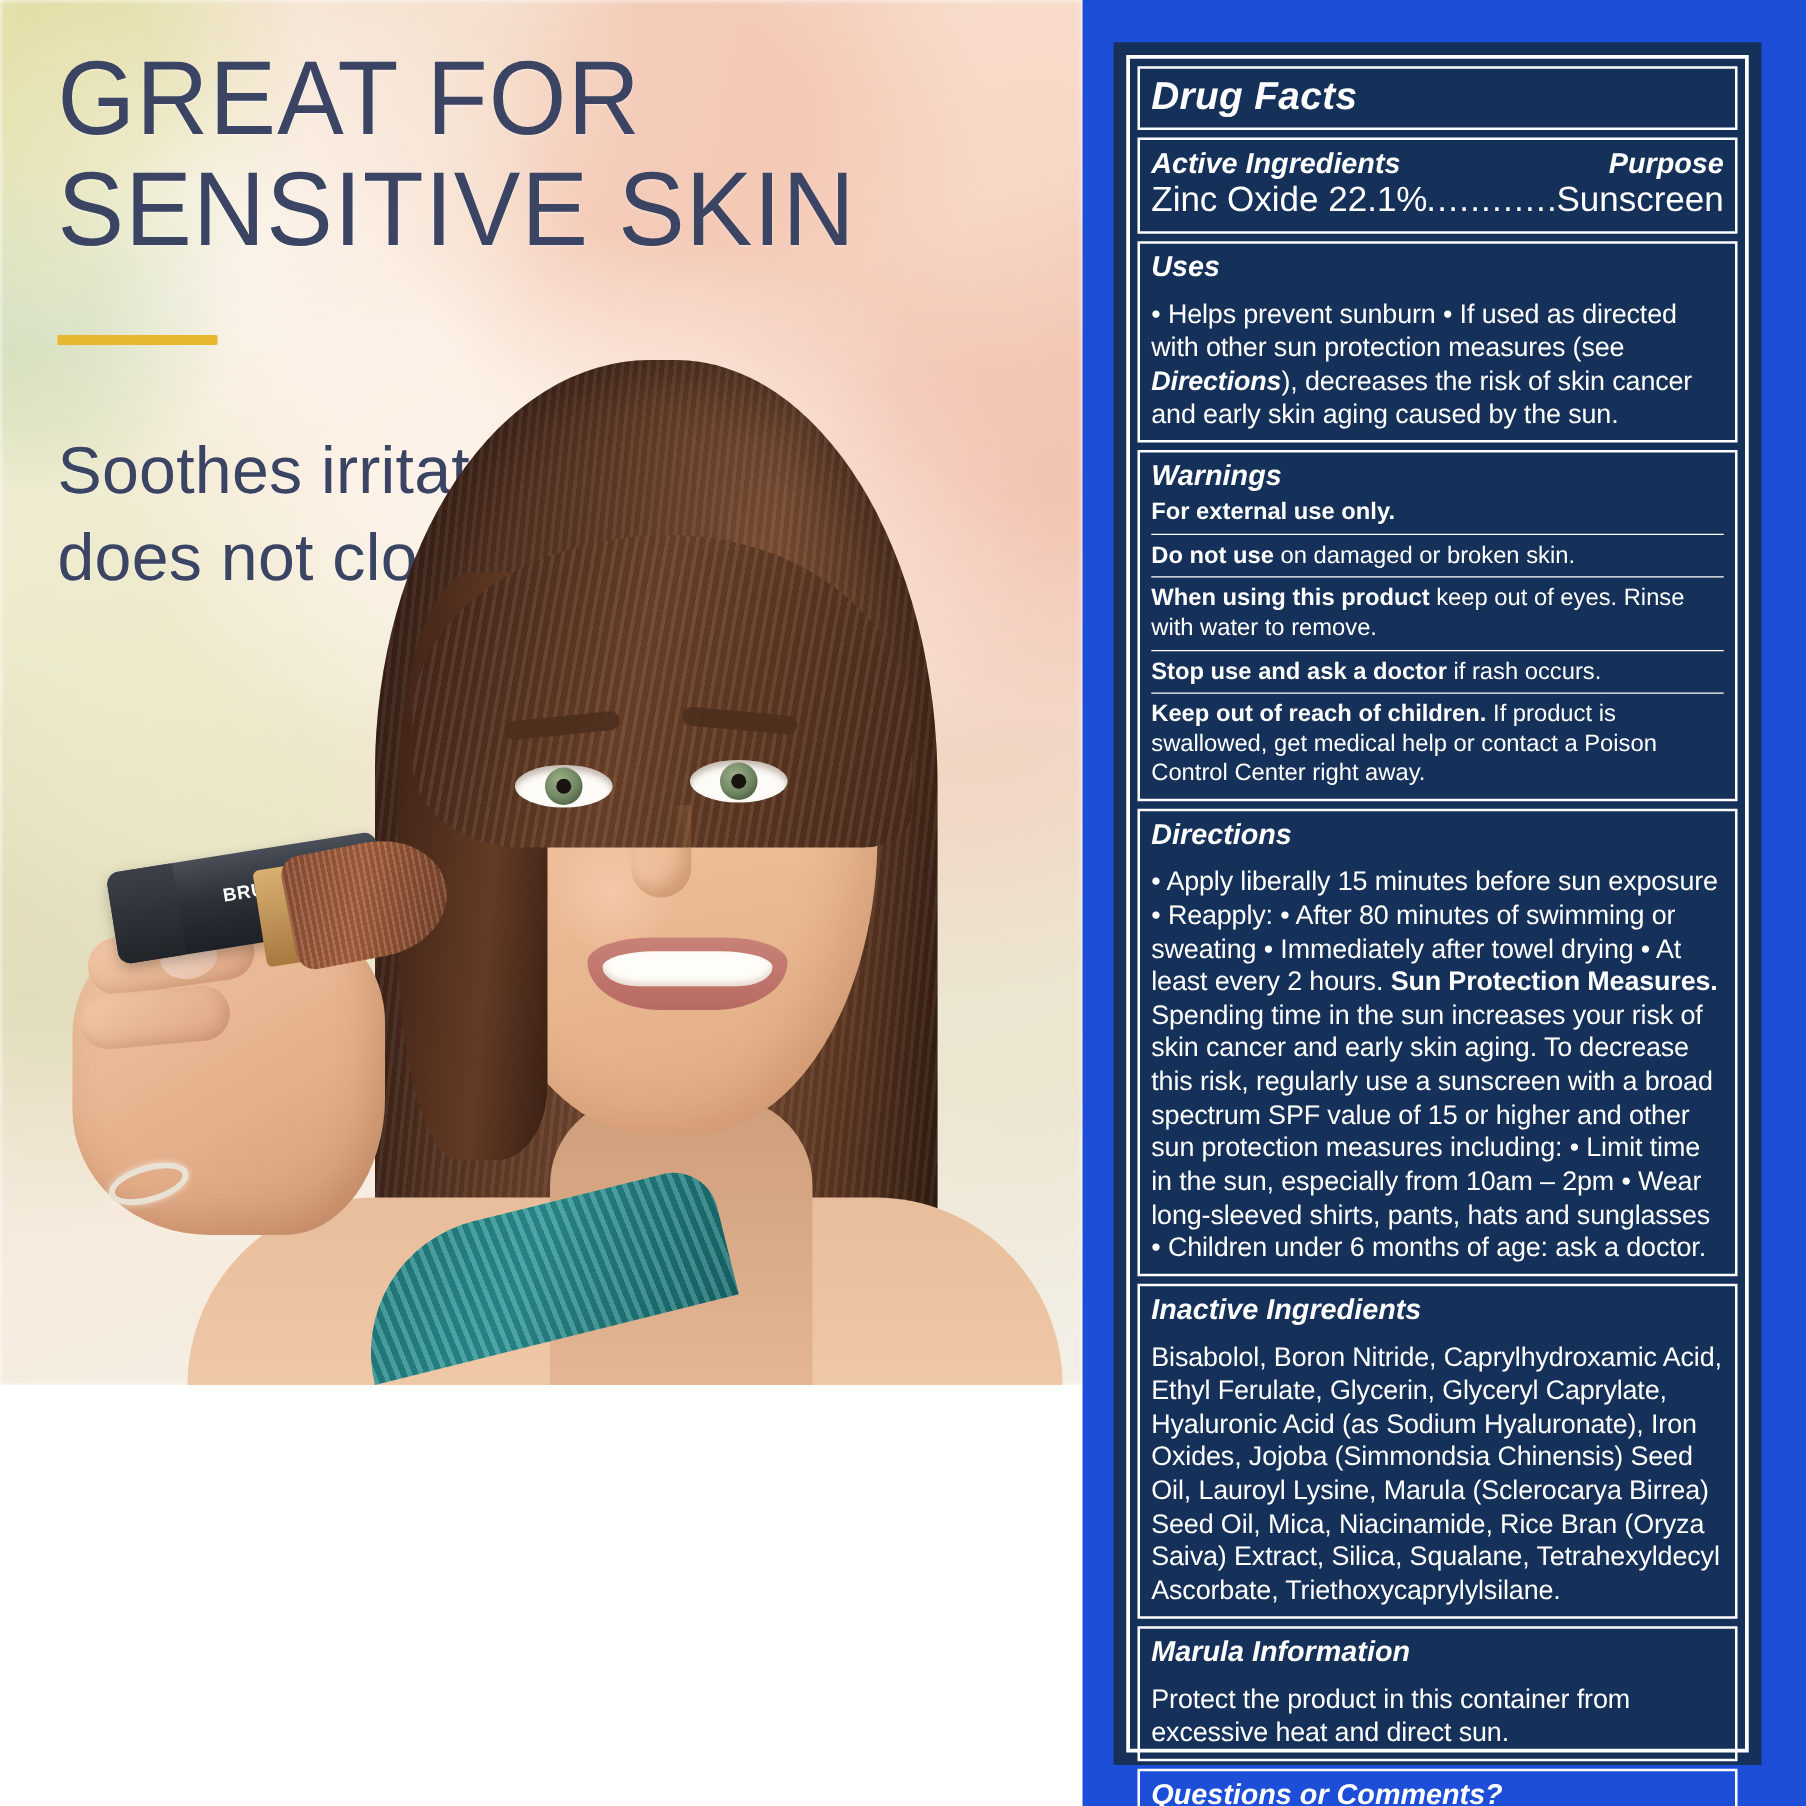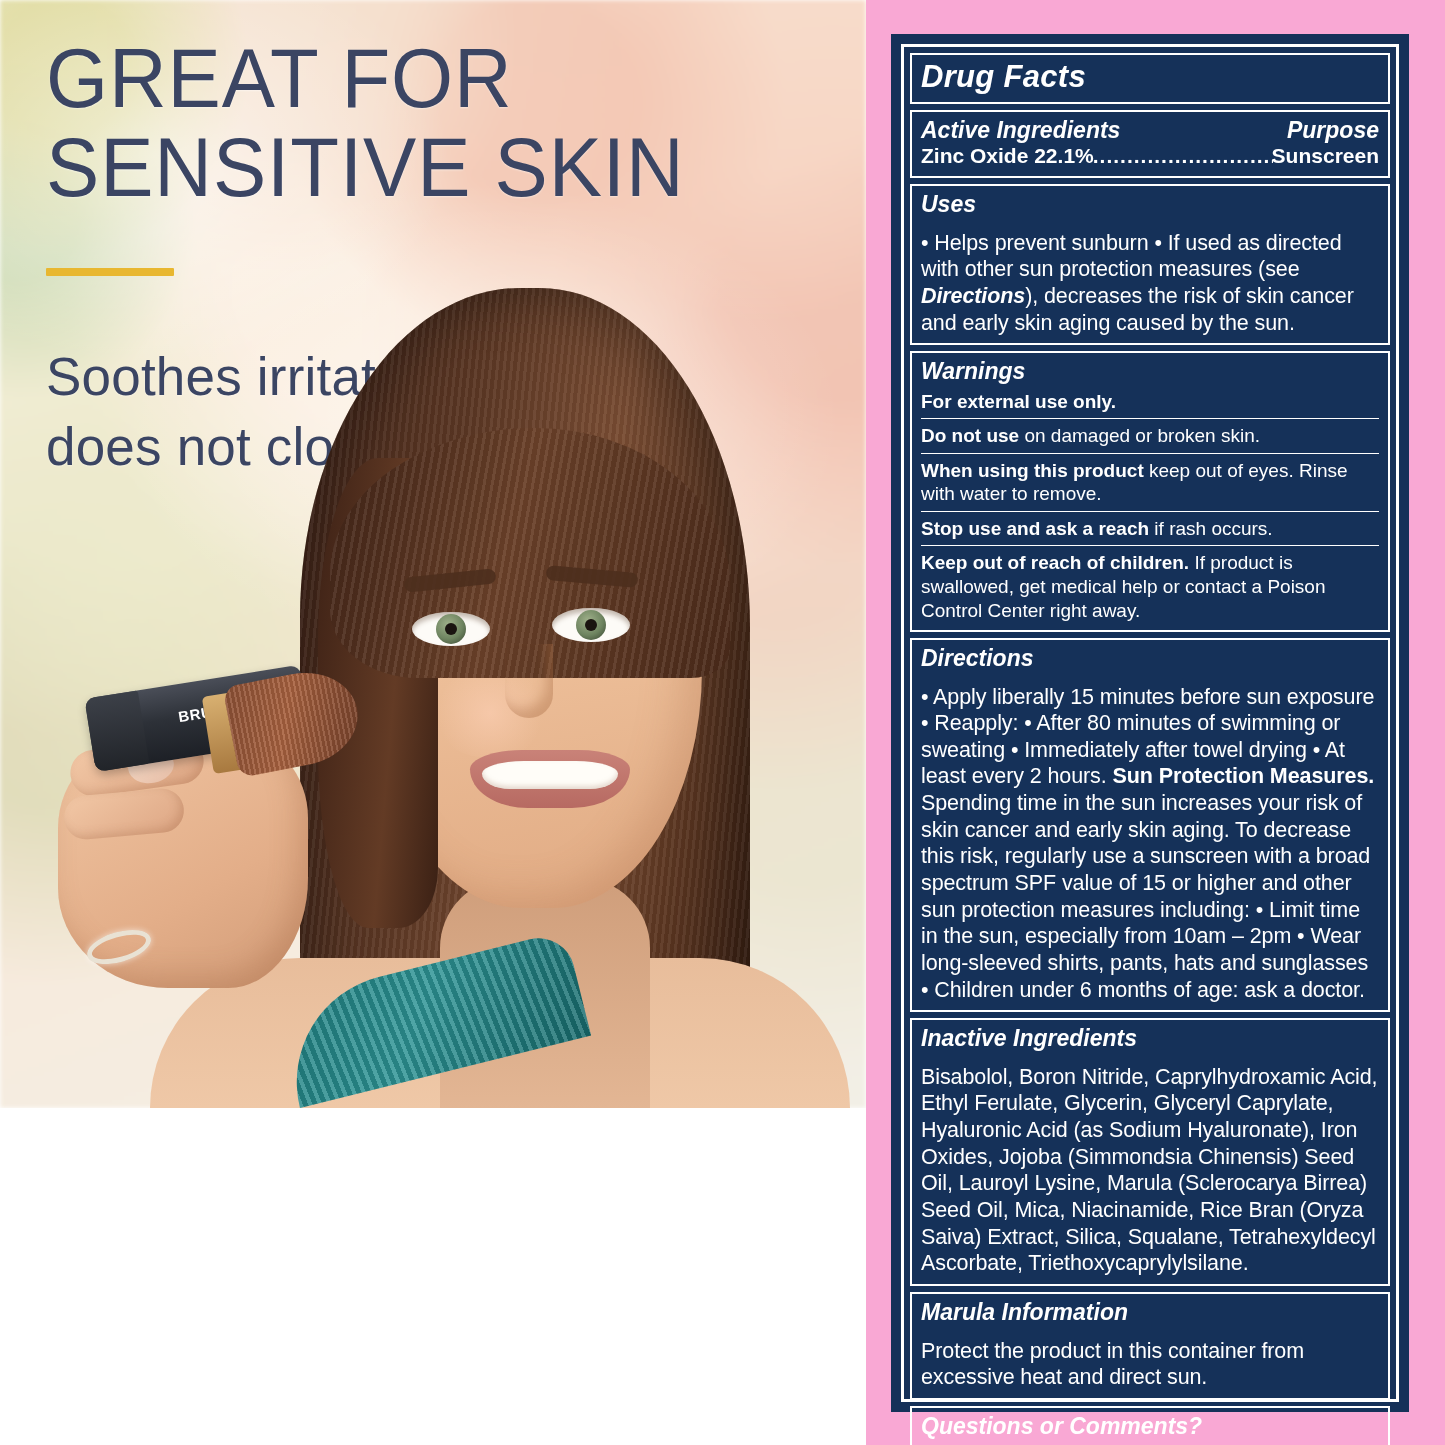--- a/index.html
+++ b/index.html
@@ -222,21 +222,21 @@
     background:linear-gradient(110deg,#8d5136 0%,#a9623f 45%,#74402a 100%);
     border-radius:16px 60px 60px 16px/16px 48px 48px 16px;
     transform:rotate(-11deg);transform-origin:left bottom;
   }
   .bristles::after{
     content:"";position:absolute;inset:0;border-radius:inherit;
     background:repeating-linear-gradient(90deg,rgba(255,255,255,.10) 0 2px,rgba(0,0,0,.10) 2px 5px);
   }
 
   
-  .right{flex:1;position:relative;background:#f9a8d4;}
+  .right{flex:1;position:relative;background:#1d4ed8;}
   .dfp{
     position:absolute;left:25px;top:34px;
     width:518px;height:1378px;
     background:#153159;
     border:5px solid #153159;
     box-sizing:border-box;
     padding:5px;
   }
   .dfp-inner{
     width:100%;height:100%;
@@ -261,21 +261,21 @@
   .row-ai{display:flex;justify-content:space-between;align-items:flex-start;}
   .body{
     font-size:21.5px;line-height:1.24;font-weight:400;
     letter-spacing:-.1px;
     margin-top:12px;
   }
   .body b{font-weight:700;}
   .body i{font-style:italic;font-weight:700;}
   .leader{
     display:flex;align-items:baseline;white-space:nowrap;
-    font-size:21px;line-height:1.24;font-weight:bold;
+    font-size:28px;line-height:1.24;
   }
   .leader .dots{
     flex:1;overflow:hidden;letter-spacing:1px;
     margin:0 -1px;
   }
   .warn-item{
     font-size:19px;line-height:1.24;
     padding:5px 0 5px 0;
     border-bottom:1.5px solid #ffffff;
   }
@@ -364,21 +364,21 @@
         <div class="sect">
           <div class="h-sub">Uses</div>
           <div class="body"><span>• Helps prevent sunburn • If used as directed with other sun protection measures (see </span><i>Directions</i><span>), decreases the risk of skin cancer and early skin aging caused by the sun.</span></div>
         </div>
 
         <div class="sect">
           <div class="h-sub">Warnings</div>
           <div class="warn-item"><b>For external use only.</b><span></span></div>
           <div class="warn-item"><b>Do not use</b><span> on damaged or broken skin.</span></div>
           <div class="warn-item"><b>When using this product</b><span> keep out of eyes. Rinse with water to remove.</span></div>
-          <div class="warn-item"><b>Stop use and ask a reach</b><span> if rash occurs.</span></div>
+          <div class="warn-item"><b>Stop use and ask a doctor</b><span> if rash occurs.</span></div>
           <div class="warn-item"><b>Keep out of reach of children.</b><span> If product is swallowed, get medical help or contact a Poison Control Center right away.</span></div>
         </div>
 
         <div class="sect">
           <div class="h-sub">Directions</div>
           <div class="body"><span>• Apply liberally 15 minutes before sun exposure • Reapply: • After 80 minutes of swimming or sweating • Immediately after towel drying • At least every 2 hours. </span><b>Sun Protection Measures.</b><span> Spending time in the sun increases your risk of skin cancer and early skin aging. To decrease this risk, regularly use a sunscreen with a broad spectrum SPF value of 15 or higher and other sun protection measures including: • Limit time in the sun, especially from 10am – 2pm • Wear long-sleeved shirts, pants, hats and sunglasses • Children under 6 months of age: ask a doctor.</span></div>
         </div>
 
         <div class="sect">
           <div class="h-sub">Inactive Ingredients</div>

